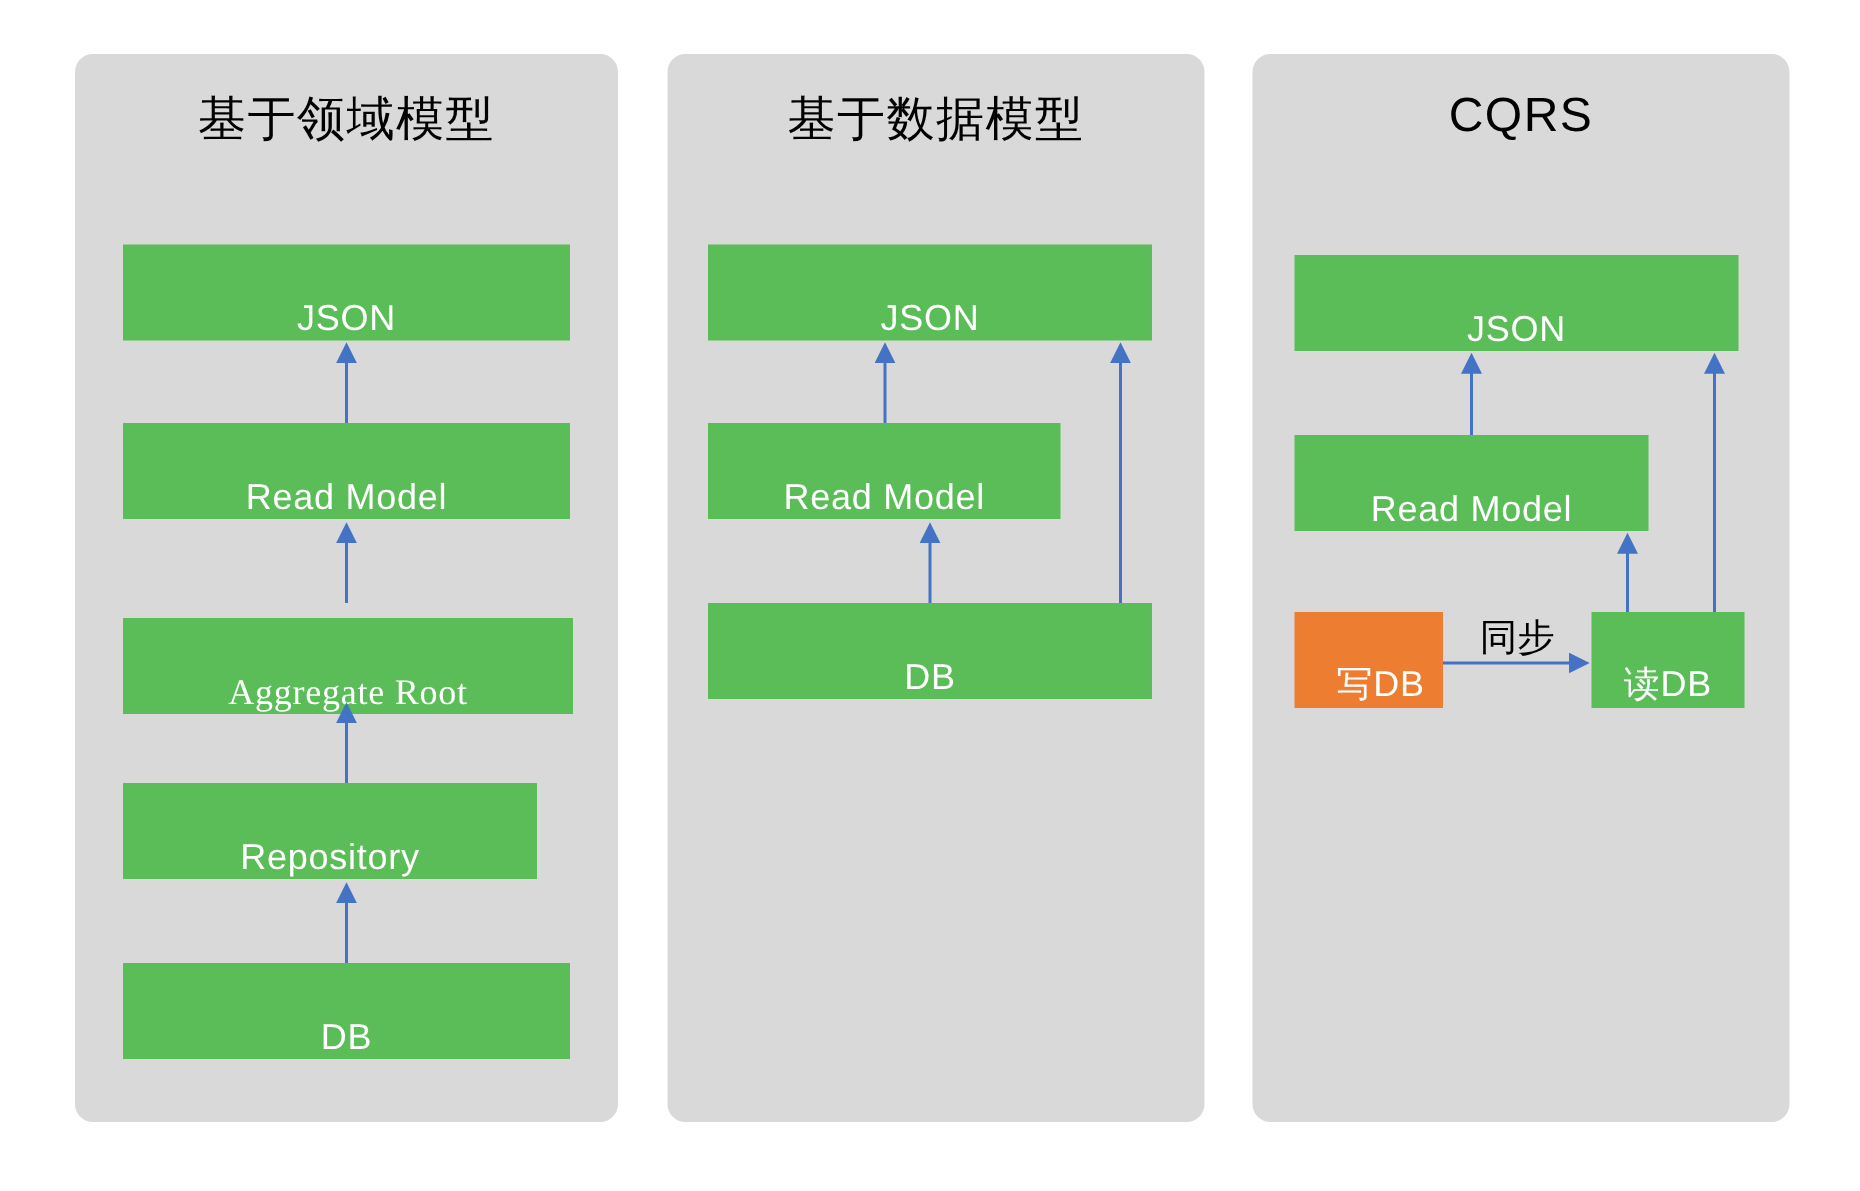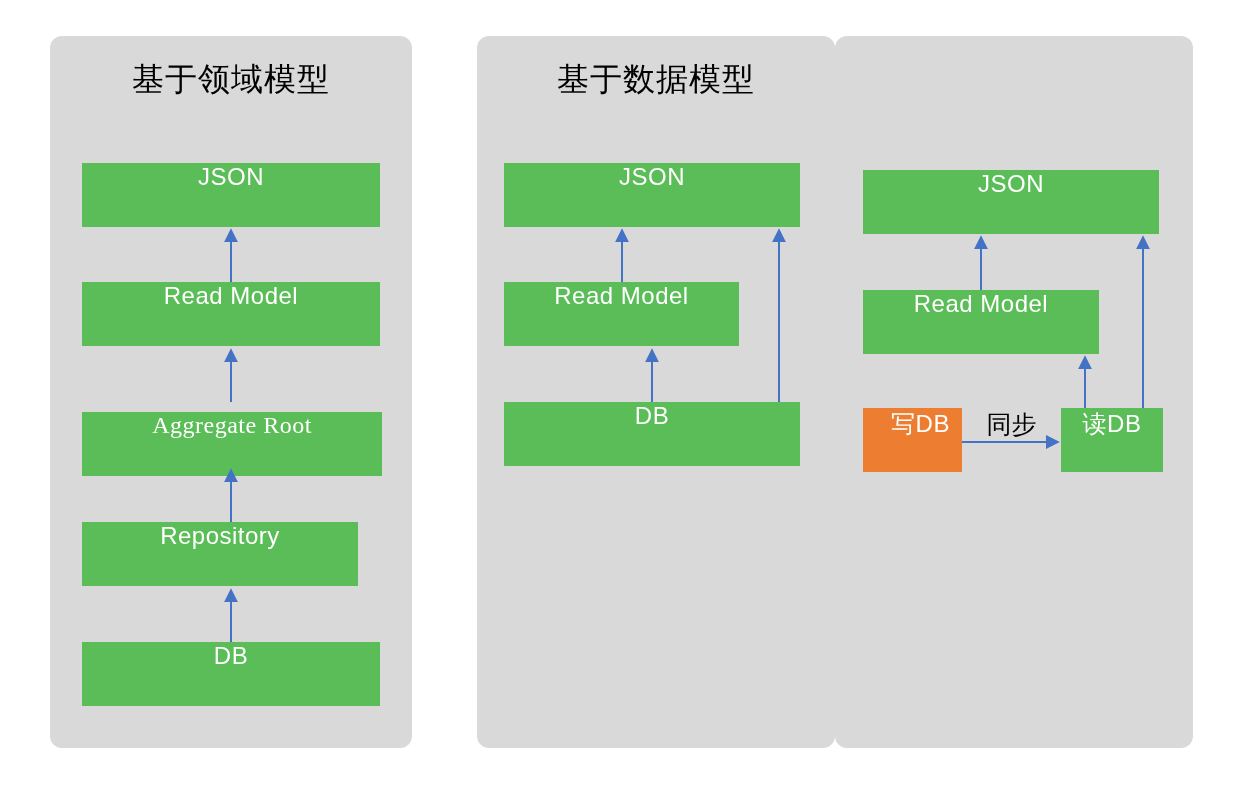--- a/index.html
+++ b/index.html
@@ -35,21 +35,21 @@
     text-align: center;
     font-size: 32px;
     font-weight: 500;
     letter-spacing: 1px;
     color: var(--title-text);
   }
   .box {
     position: absolute;
     height: 64px;
     display: flex;
-    align-items: flex-start;
+    align-items: flex-end;
     justify-content: center;
     background: var(--box-green);
   }
   .box.orange { background: var(--box-orange); padding-left: 16px; }
   .box span {
     color: var(--box-text);
     font-size: 24px;
     letter-spacing: 0.5px;
   }
   .arrow-layer {
@@ -98,21 +98,21 @@
           <path class="head" d="M0,0 L10,5 L0,10 z"></path>
         </marker>
       </defs>
       <line x1="181" y1="246" x2="181" y2="195" marker-end="url(#m0)"></line>
       <line x1="181" y1="366" x2="181" y2="315" marker-end="url(#m0)"></line>
       <line x1="181" y1="486" x2="181" y2="435" marker-end="url(#m0)"></line>
       <line x1="181" y1="606" x2="181" y2="555" marker-end="url(#m0)"></line>
     </svg>
   </section>
 
-  <section class="panel" style="left:445px; width:358px;margin-left:32px;">
+  <section class="panel" style="left:445px; width:358px;">
     <div class="panel-title">基于数据模型</div>
 
     <div class="box" style="left:27px; top:127px; width:296px;">
       <span>JSON</span>
     </div>
     <div class="box" style="left:27px; top:246px; width:235px;">
       <span>Read Model</span>
     </div>
     <div class="box" style="left:27px; top:366px; width:296px;">
       <span>DB</span>
@@ -124,20 +124,21 @@
           <path class="head" d="M0,0 L10,5 L0,10 z"></path>
         </marker>
       </defs>
       <line x1="145" y1="246" x2="145" y2="195" marker-end="url(#m1)"></line>
       <line x1="175" y1="366" x2="175" y2="315" marker-end="url(#m1)"></line>
       <line x1="302" y1="366" x2="302" y2="195" marker-end="url(#m1)"></line>
     </svg>
   </section>
 
   <section class="panel" style="left:835px; width:358px;">
+    <div class="panel-title">CQRS</div>
 
     <div class="box" style="left:28px; top:134px; width:296px;">
       <span>JSON</span>
     </div>
     <div class="box" style="left:28px; top:254px; width:236px;">
       <span>Read Model</span>
     </div>
     <div class="box orange" style="left:28px; top:372px; width:99px;">
       <span>写DB</span>
     </div>

